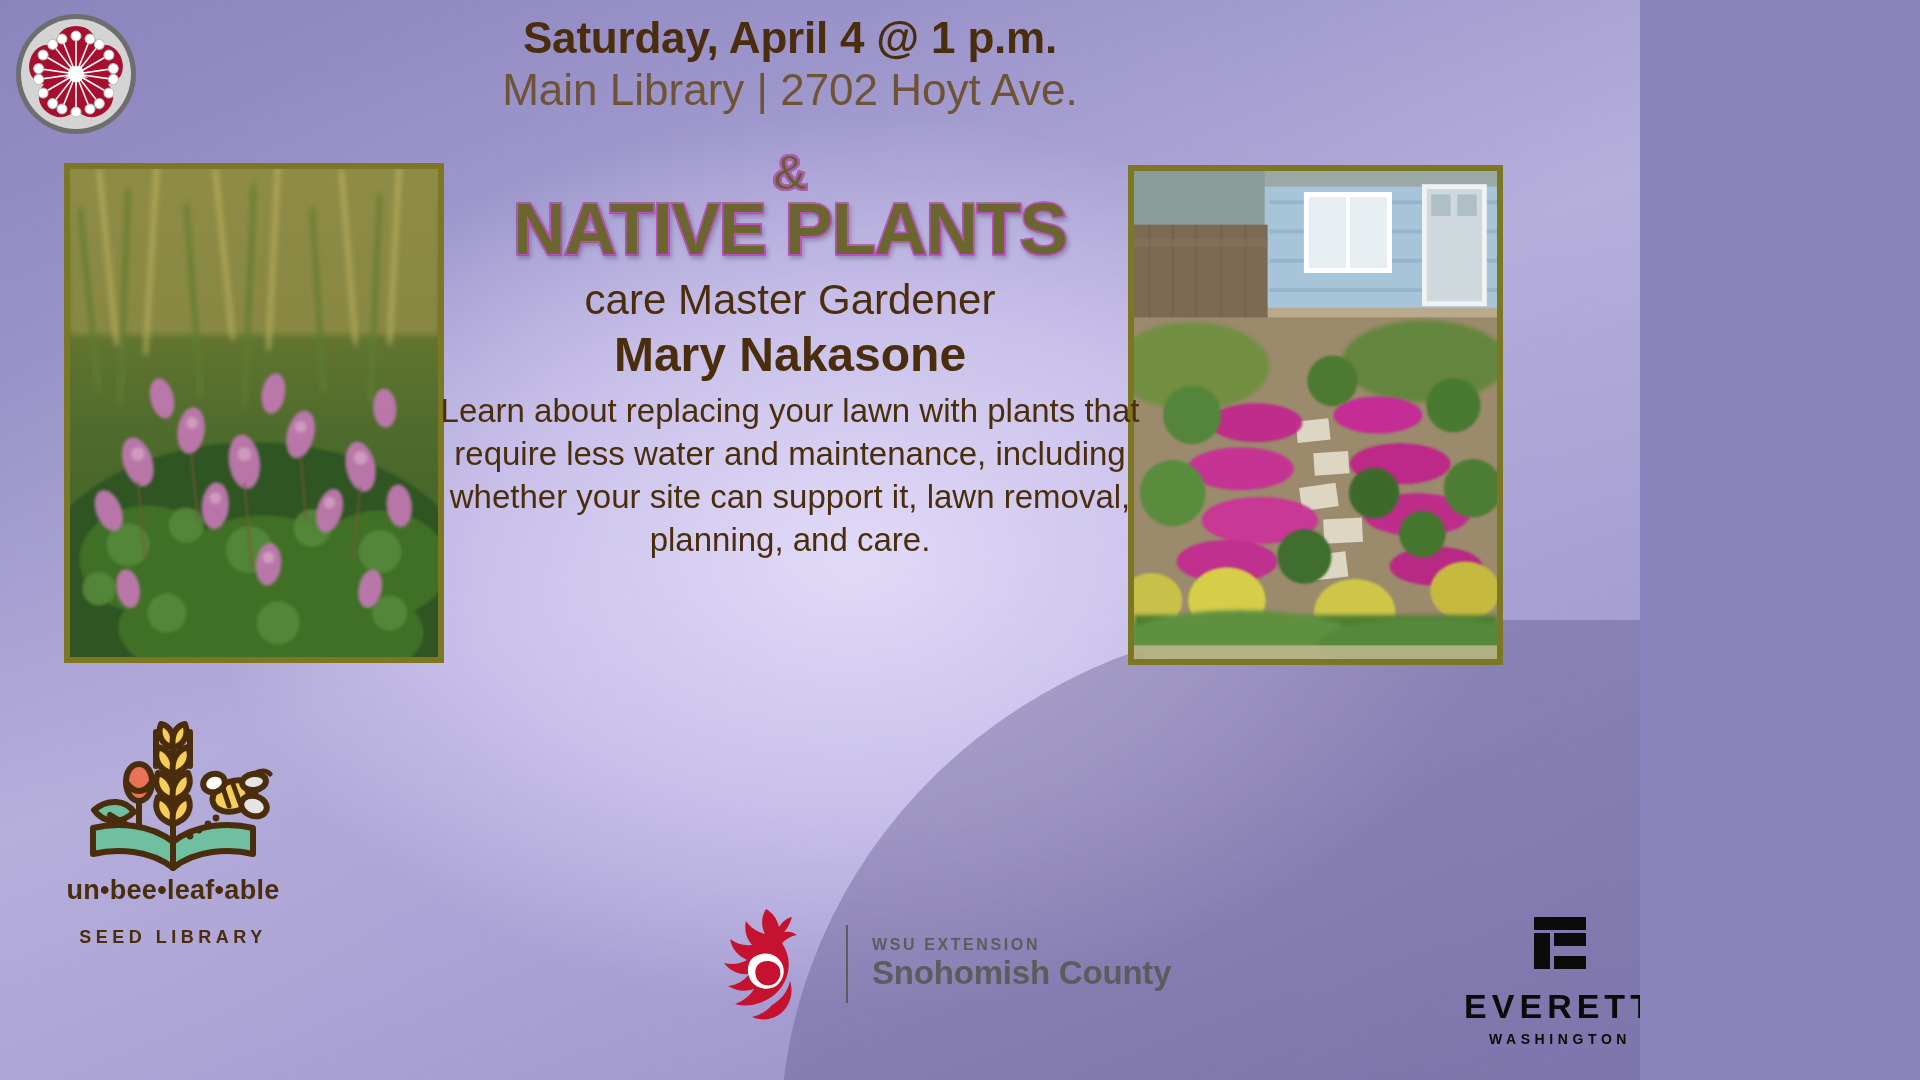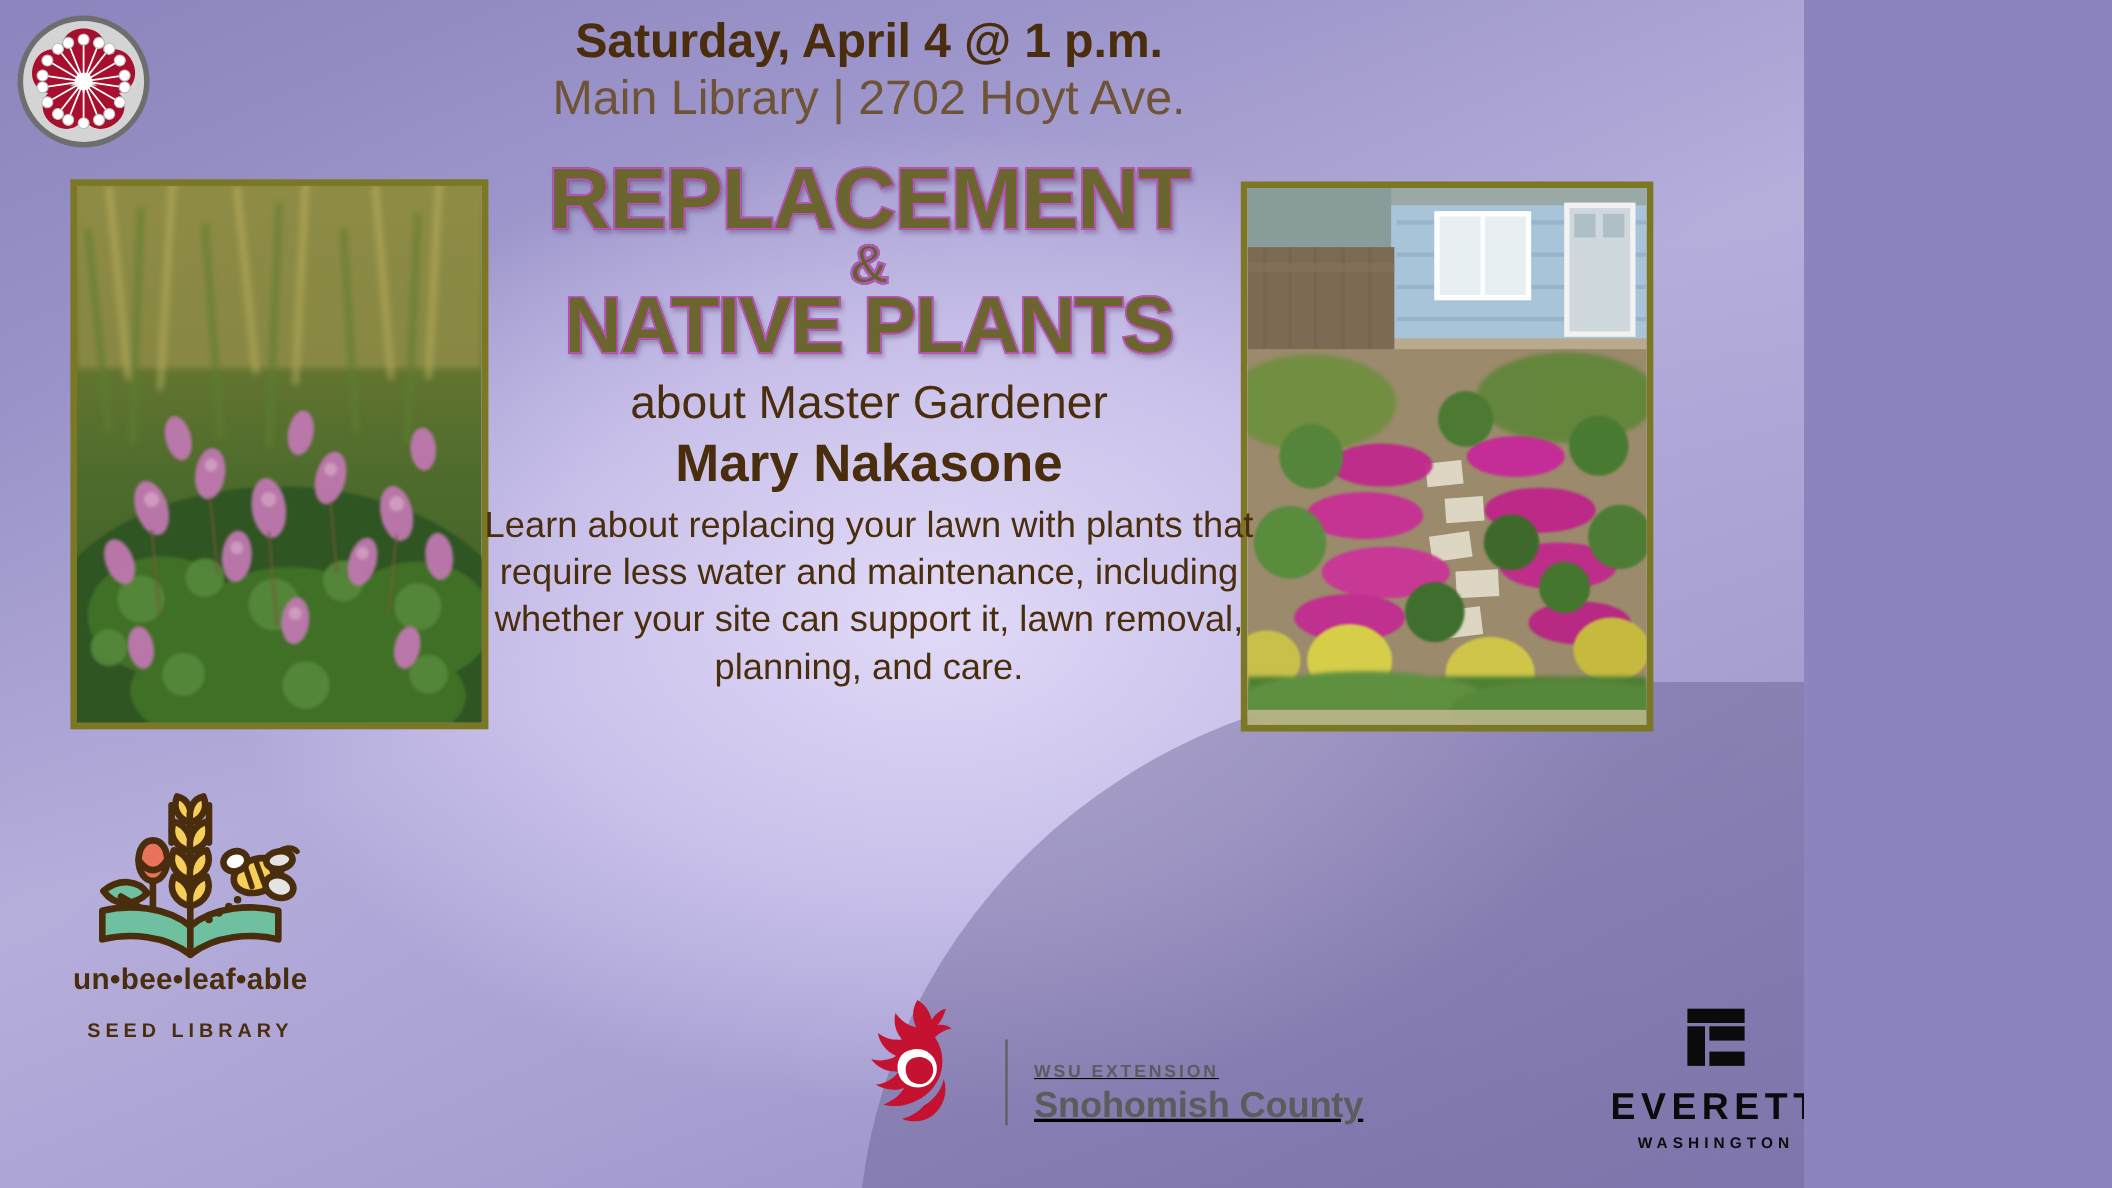--- a/index.html
+++ b/index.html
@@ -68,21 +68,21 @@
   .photo-right{left:1128px;top:165px;width:375px;height:500px;}
   .photo svg{display:block;width:100%;height:100%;}
 
   
   .seed-logo{position:absolute;left:58px;top:718px;width:230px;height:160px;}
   .seed-text{position:absolute;left:40px;top:876px;width:266px;text-align:center;}
   .seed-main{font-size:27px;font-weight:bold;color:#4a2d0c;letter-spacing:.3px;line-height:1.1;}
   .seed-sub{font-size:18px;font-weight:bold;color:#4a2d0c;letter-spacing:4.5px;line-height:1.1;margin-top:22px;}
 
   
-  .wsu{position:absolute;left:776px;top:905px;display:flex;align-items:flex-end;gap:0;text-decoration:underline;}
+  .wsu{position:absolute;left:708px;top:905px;display:flex;align-items:center;gap:0;}
   .wsu-coug{width:108px;height:118px;}
   .wsu-div{width:2px;height:78px;background:#5d5d5d;margin:0 24px 0 30px;}
   .wsu-ext{font-size:16px;font-weight:bold;color:#5c5c5c;letter-spacing:2.6px;line-height:1.1;}
   .wsu-county{font-size:33px;font-weight:bold;color:#5c5c5c;line-height:1.12;margin-top:2px;letter-spacing:-.2px;}
 
   
   .everett{position:absolute;left:1462px;top:905px;display:flex;align-items:center;}
   .ev-city{width:196px;text-align:center;}
   .ev-mark{width:60px;height:60px;margin:0 auto 8px;}
   .ev-name{font-size:34px;font-weight:bold;color:#0b0b0b;letter-spacing:5px;line-height:1;margin-top:16px;}
@@ -326,25 +326,24 @@
       <g filter="url(#blurR)">
         <rect x="0" y="455" width="375" height="45" fill="#4e7f33"></rect>
         <ellipse cx="110" cy="480" rx="120" ry="30" fill="#5e9040"></ellipse>
         <ellipse cx="300" cy="486" rx="110" ry="28" fill="#56883a"></ellipse>
       </g>
       <rect x="0" y="486" width="375" height="14" fill="#c7bb96" opacity=".8"></rect>
     </svg>
   </div>
 
   <div class="title-block">
-    <div class="t-line t2">REPLACEMENT</div>
     <div class="t-amp">&amp;</div>
     <div class="t-line t3">NATIVE PLANTS</div>
 
-    <div class="with-line">about Master Gardener</div>
+    <div class="with-line">care Master Gardener</div>
     <div class="speaker">Mary Nakasone</div>
     <div class="body-copy">Learn about replacing your lawn with plants that require less water and maintenance, including whether your site can support it, lawn removal, planning, and care.</div>
   </div>
 
   <div class="seed-logo">
     <svg viewBox="0 0 230 160" xmlns="http://www.w3.org/2000/svg">
       <g stroke="#4a2d0c" stroke-width="6" stroke-linejoin="round" stroke-linecap="round" fill="none">
 
         <line x1="115" y1="22" x2="115" y2="120"></line>
         <path d="M115 30c-12-4-16-14-12-24 10 2 14 12 12 24z" fill="#f5cf5a"></path>

